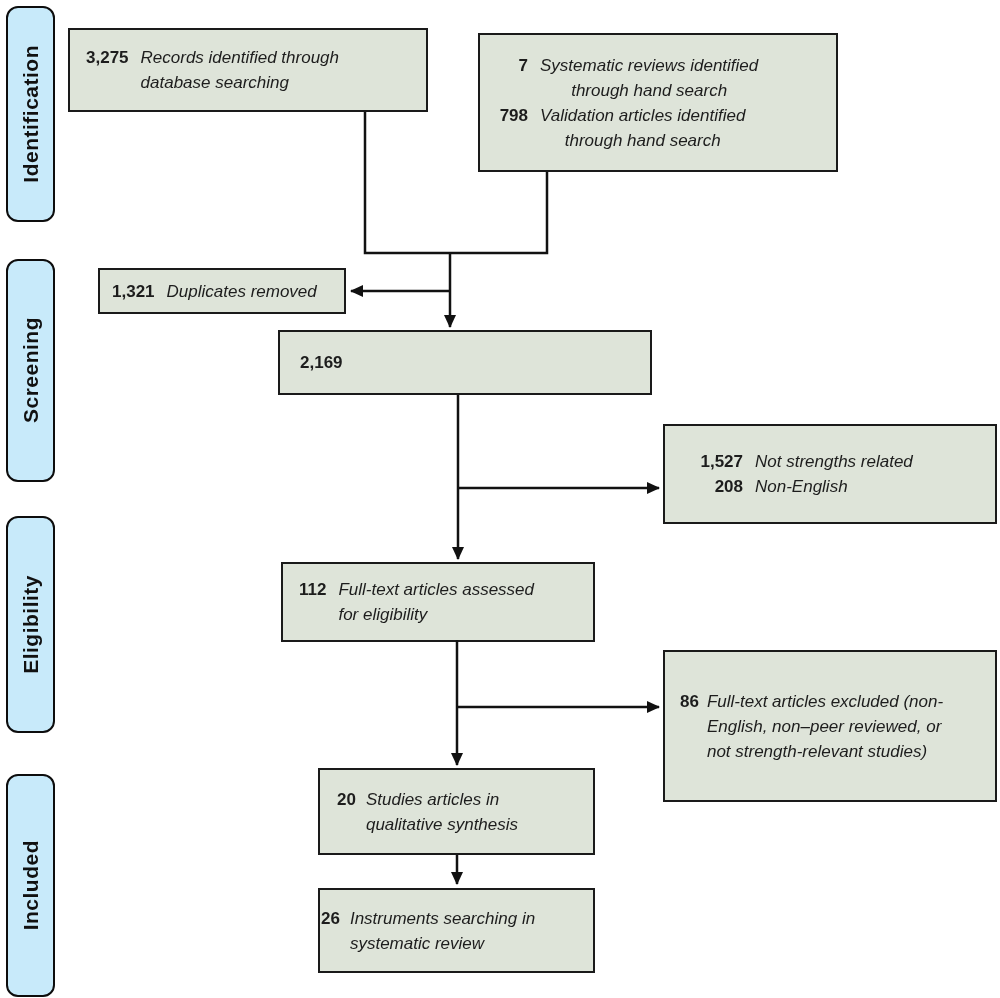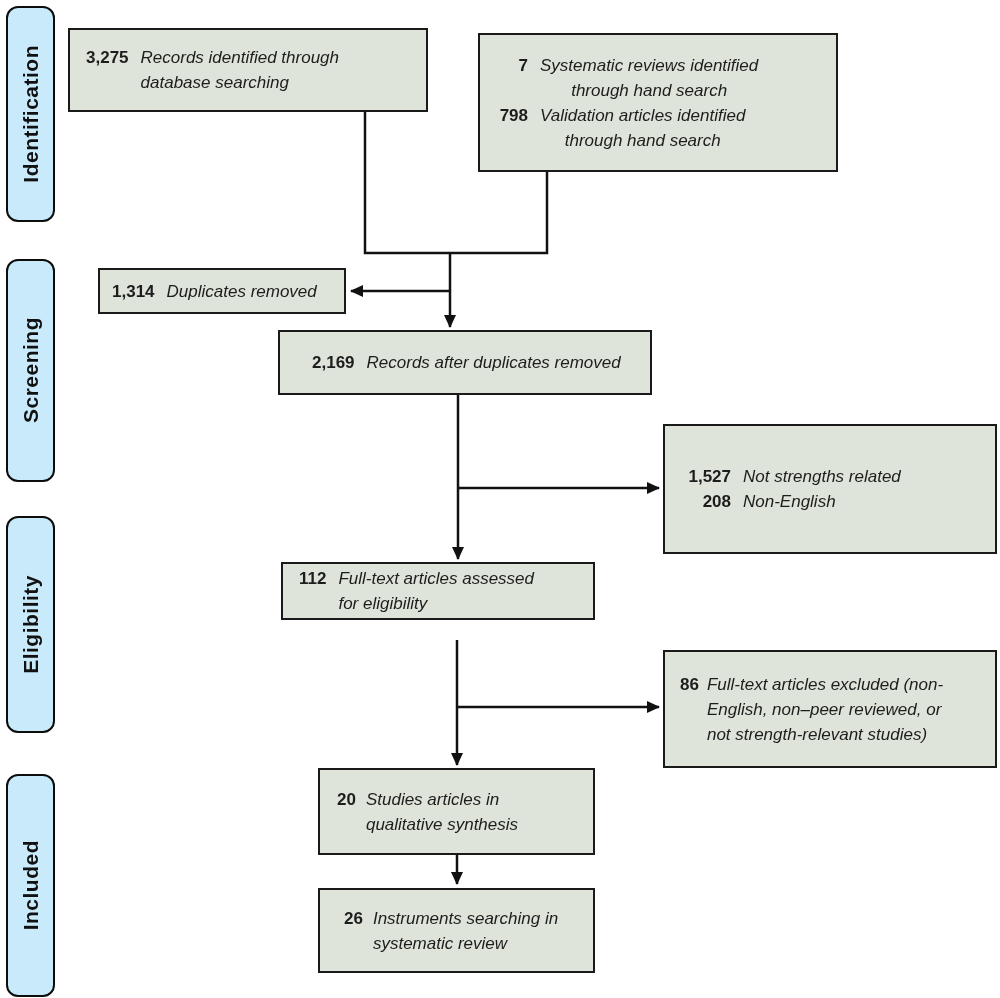--- a/index.html
+++ b/index.html
@@ -78,80 +78,79 @@
         <span class="num">798</span>
         <span class="txt">Validation articles identified
 through hand search</span>
       </div>
     </div>
   </div>
 
   <div class="fbox" style="left:98px;top:268px;width:248px;height:46px;padding-left:12px;padding-right:6px">
     <div class="rows">
       <div class="row">
-        <span class="num">1,314</span>
+        <span class="num">1,321</span>
         <span class="txt">Duplicates removed</span>
       </div>
     </div>
   </div>
 
-  <div class="fbox" style="left:278px;top:330px;width:374px;height:65px;padding-left:32px;padding-right:8px">
+  <div class="fbox" style="left:278px;top:330px;width:374px;height:65px;padding-left:20px;padding-right:8px">
     <div class="rows">
       <div class="row">
         <span class="num">2,169</span>
-        <span class="txt">Records after duplicates removed</span>
       </div>
     </div>
   </div>
 
-  <div class="fbox numcol-lg" style="left:663px;top:424px;width:334px;height:130px;padding-left:16px;padding-right:6px">
+  <div class="fbox numcol-lg" style="left:663px;top:424px;width:334px;height:100px;padding-left:28px;padding-right:6px">
     <div class="rows">
       <div class="row">
         <span class="num">1,527</span>
         <span class="txt">Not strengths related</span>
       </div>
       <div class="row">
         <span class="num">208</span>
         <span class="txt">Non-English</span>
       </div>
     </div>
   </div>
 
-  <div class="fbox" style="left:281px;top:562px;width:314px;height:58px;padding-left:16px;padding-right:6px">
+  <div class="fbox" style="left:281px;top:562px;width:314px;height:80px;padding-left:16px;padding-right:6px">
     <div class="rows">
       <div class="row">
         <span class="num">112</span>
         <span class="txt">Full-text articles assessed
 for eligibility</span>
       </div>
     </div>
   </div>
 
-  <div class="fbox" style="left:663px;top:650px;width:334px;height:118px;padding-left:15px;padding-right:4px">
+  <div class="fbox" style="left:663px;top:650px;width:334px;height:152px;padding-left:15px;padding-right:4px">
     <div class="rows">
       <div class="row" style="gap:8px">
         <span class="num">86</span>
         <span class="txt">Full-text articles excluded (non-
 English, non–peer reviewed, or
 not strength-relevant studies)</span>
       </div>
     </div>
   </div>
 
   <div class="fbox" style="left:318px;top:768px;width:277px;height:87px;padding-left:17px;padding-right:6px">
     <div class="rows">
       <div class="row" style="gap:10px">
         <span class="num">20</span>
         <span class="txt">Studies articles in
 qualitative synthesis</span>
       </div>
     </div>
   </div>
 
-  <div class="fbox" style="left:318px;top:888px;width:277px;height:85px;padding-left:24px;padding-right:6px">
+  <div class="fbox" style="left:318px;top:888px;width:277px;height:85px;padding-left:1px;padding-right:6px">
     <div class="rows">
       <div class="row" style="gap:10px">
         <span class="num">26</span>
         <span class="txt">Instruments searching in
 systematic review</span>
       </div>
     </div>
   </div>
 
   <svg class="connectors" width="1000" height="998" viewBox="0 0 1000 998">

